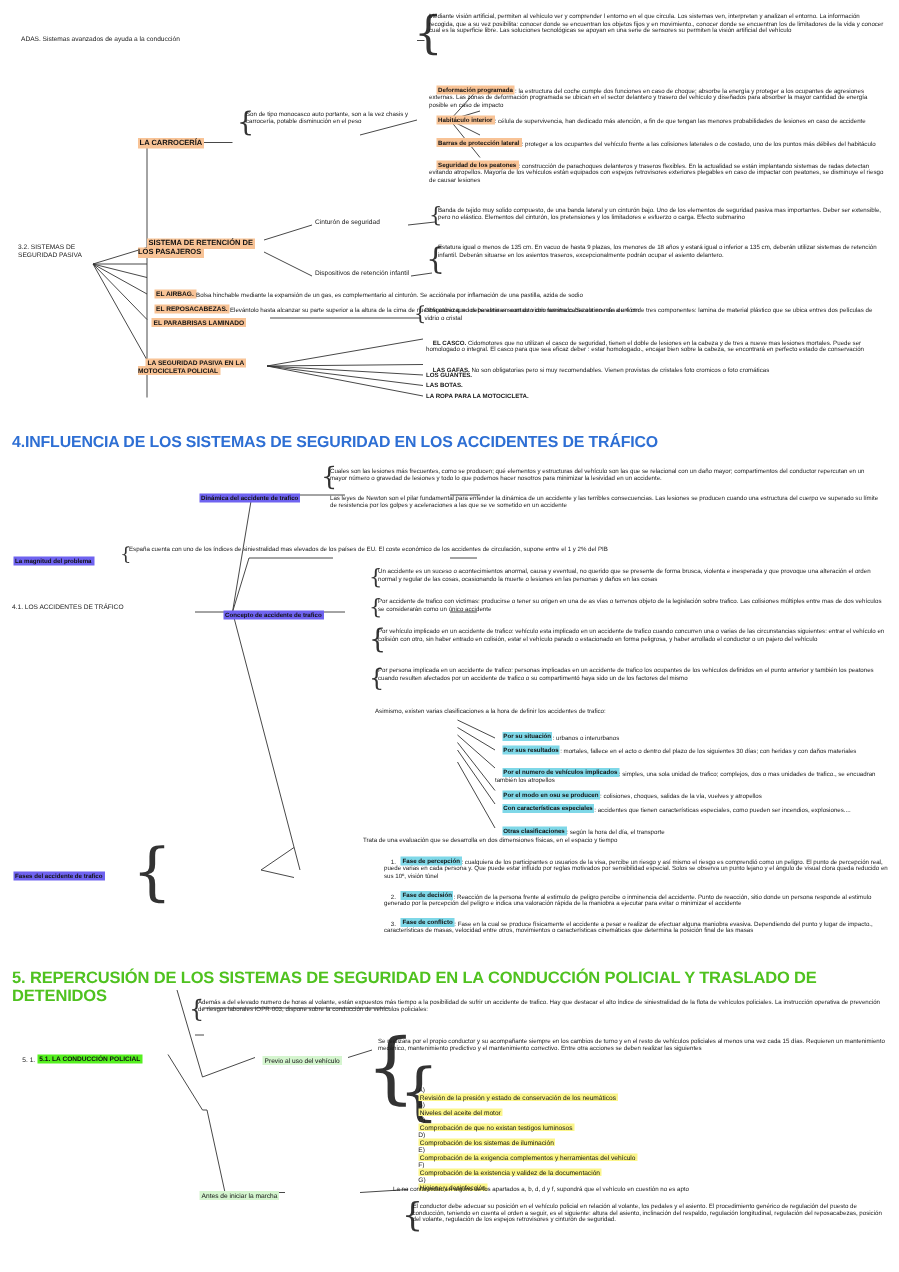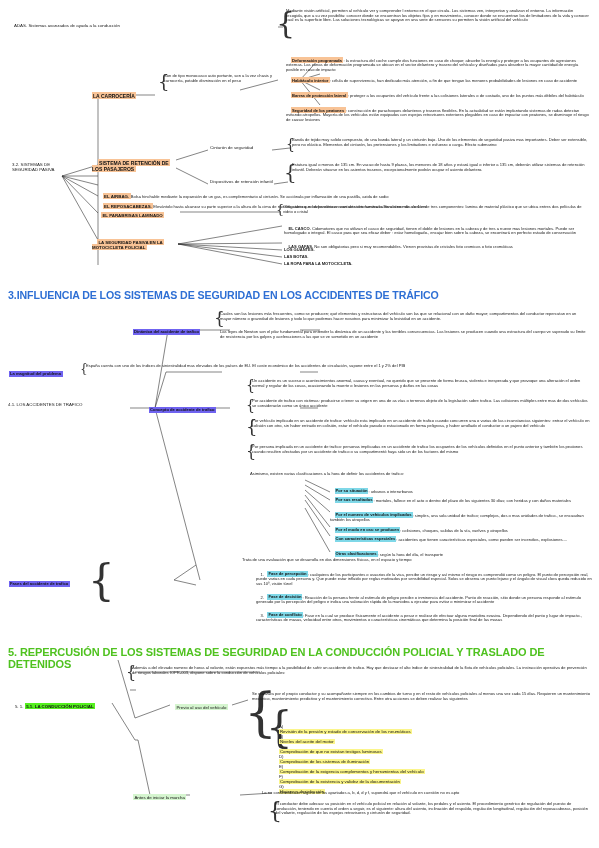--- a/index.html
+++ b/index.html
@@ -171,21 +171,21 @@
   <div class="node t4 plain" style="left:284px; top:222px; width:306px;">
     <span class="bold">EL CASCO.</span><span> Cidomotores que no utilizan el casco de seguridad, tienen el doble de lesiones en la cabeza y de tres a nueve mas lesiones mortales. Puede ser homologado o integral. El casco para que sea eficaz deber : estar homologado., encajar bien sobre la cabeza, se encontrará en perfecto estado de conservación</span>
   </div>
   <div class="node t4 plain" style="left:284px; top:240px; width:306px;">
     <span class="bold">LAS GAFAS.</span><span> No son obligatorias pero si muy recomendables. Vienen provistas de cristales foto cromicos o foto cromáticas</span>
   </div>
   <div class="node t4 plain bold" style="left:284px; top:248px;">LOS GUANTES.</div>
   <div class="node t4 plain bold" style="left:284px; top:255px;">LAS BOTAS.</div>
   <div class="node t4 plain bold" style="left:284px; top:262px;">LA ROPA PARA LA MOTOCICLETA.</div>
 
-  <div class="node hdr-blue" style="left:8px; top:290px; width:585px;">3.INFLUENCIA DE LOS SISTEMAS DE SEGURIDAD EN LOS ACCIDENTES DE TRÁFICO</div>
+  <div class="node hdr-blue" style="left:8px; top:290px; width:585px;">4.INFLUENCIA DE LOS SISTEMAS DE SEGURIDAD EN LOS ACCIDENTES DE TRÁFICO</div>
 
   <div class="node t4" style="left:128px; top:326px;">
     <span class="hl-blue">Dinámica del accidente de trafico</span>
   </div>
   <div class="brace" style="left:214px; top:310px; font-size:17px;">{</div>
   <div class="node t4 plain" style="left:220px; top:312px; width:368px;">Cuales son las lesiones más frecuentes, como se producen; qué elementos y estructuras del vehículo son las que se relacional con un daño mayor; compartimentos del conductor repercutan en un mayor número o gravedad de lesiones y todo lo que podemos hacer nosotros para minimizar la lesividad en un accidente.</div>
   <div class="node t4 plain" style="left:220px; top:330px; width:368px;">Las leyes de Newton son el pilar fundamental para entender la dinámica de un accidente y las terribles consecuencias. Las lesiones se producen cuando una estructura del cuerpo ve superado su límite de resistencia por los golpes y aceleraciones a las que se ve sometido en un accidente</div>
 
   <div class="node t4" style="left:4px; top:368px;">
     <span class="hl-blue">La magnitud del problema</span>

